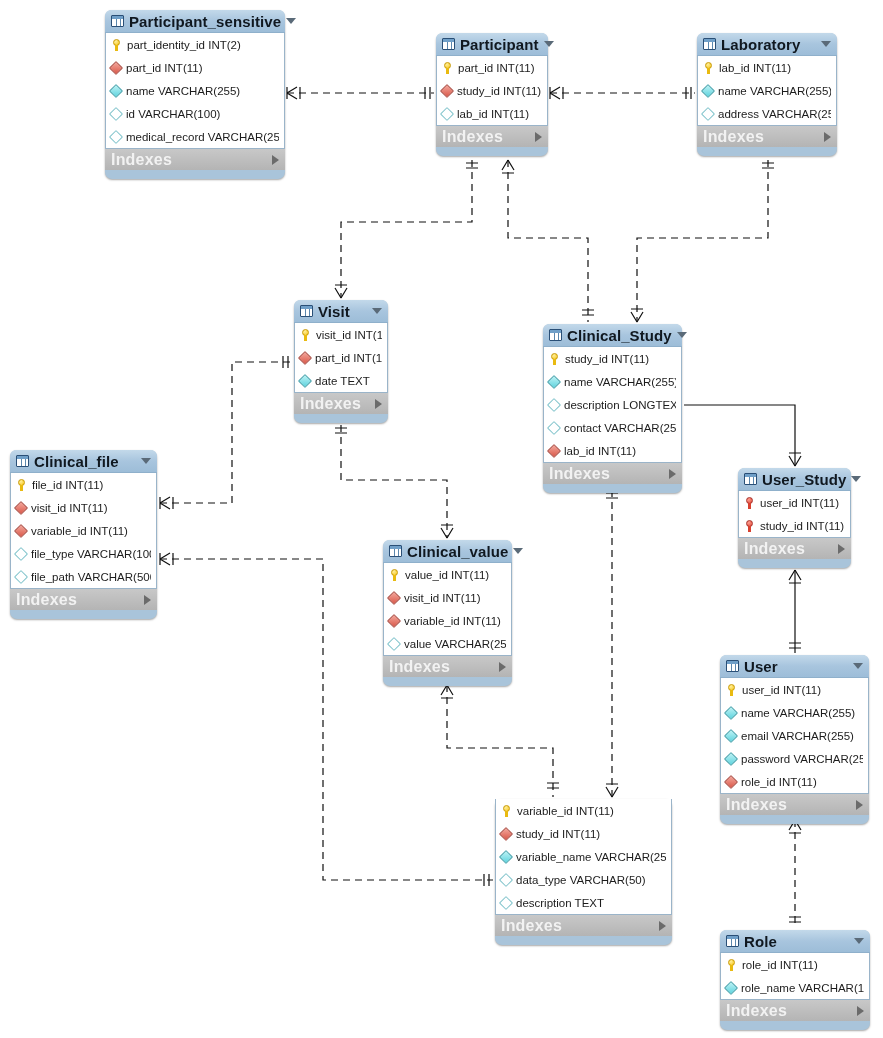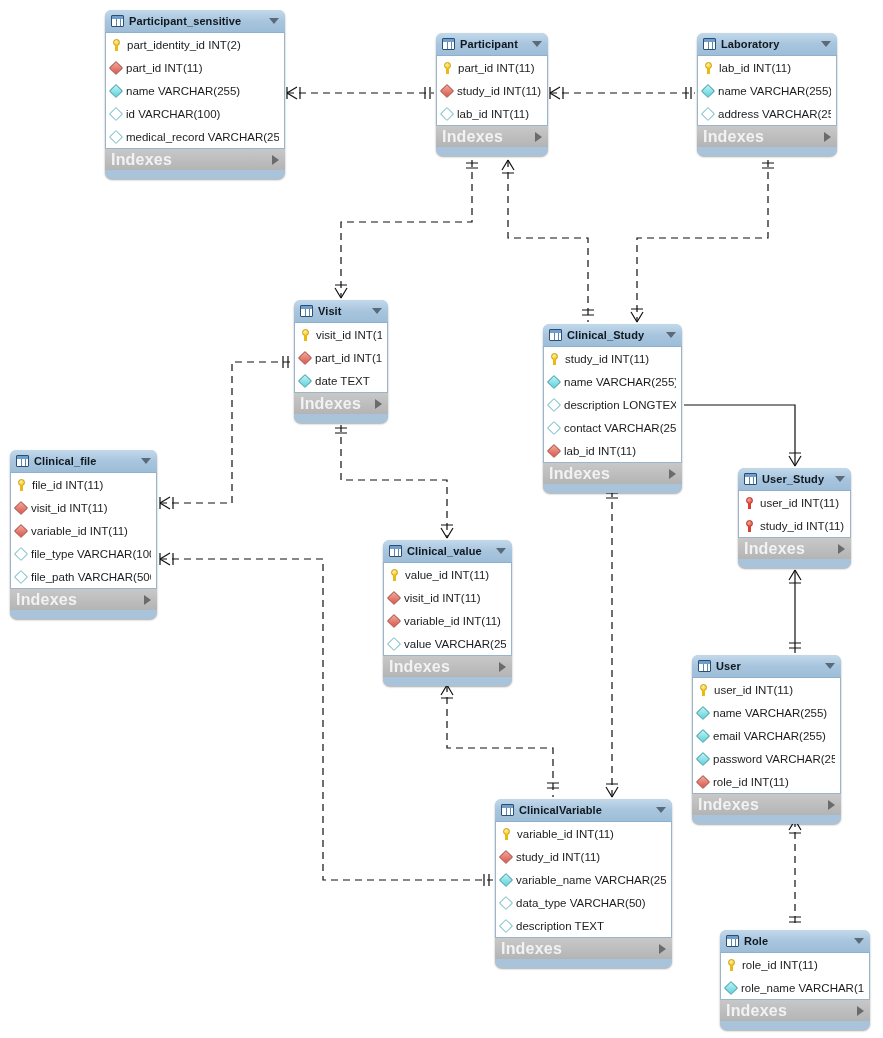--- a/index.html
+++ b/index.html
@@ -12,21 +12,21 @@
   .tbl{position:absolute;box-sizing:border-box;
        border-radius:7px;
        background:#a9c4da;
        box-shadow:0 1px 2px rgba(0,0,0,.35);
        padding-bottom:9px;}
 
   .tbl-head{height:23px;border-radius:6px 6px 0 0;
       background:linear-gradient(to bottom,#c3d9ea 0%,#a8c5de 50%,#9dbdd8 100%);
       border-bottom:1px solid #8fb0cb;
       display:flex;align-items:center;gap:5px;padding:0 6px;box-sizing:border-box;}
-  .tbl-title{font-size:11px;font-weight:bold;color:#101820;white-space:nowrap;
+  .tbl-title{font-size:15px;font-weight:bold;color:#101820;white-space:nowrap;
       flex:1;letter-spacing:.1px;}
   .tbl-body{background:#ffffff;border-left:1px solid #9ab4c9;border-right:1px solid #9ab4c9;}
   .row{height:23px;display:flex;align-items:center;gap:5px;padding:0 5px;box-sizing:border-box;
        font-size:11.5px;color:#1c1c1c;white-space:nowrap;}
   .idx{height:22px;display:flex;align-items:center;padding:0 6px;box-sizing:border-box;
        background:linear-gradient(to bottom,#c8c8c8 0%,#bdbdbd 55%,#b4b4b4 100%);
        border-top:1px solid #9ab4c9;}
   .idx-label{font-size:16px;color:#f2f2f2;font-weight:bold;flex:1;letter-spacing:.2px;}
 
   
@@ -366,21 +366,21 @@
         <div class="row">
           <span class="dia dia-hollow"></span>
           <span class="fld">value VARCHAR(255)</span>
         </div>
       </div>
       <div class="idx">
         <span class="idx-label">Indexes</span>
         <span class="tri"></span>
       </div>
     </div>
-    <div class="tbl" style="left: 692px; top: 655px; width: 149px;">
+    <div class="tbl" style="left: 720px; top: 655px; width: 149px;">
       <div class="tbl-head">
         <span class="ico-tbl"></span>
         <span class="tbl-title">User</span>
         <span class="caret"></span>
       </div>
       <div class="tbl-body">
         <div class="row">
           <span class="key key-y"></span>
           <span class="fld">user_id INT(11)</span>
         </div>
@@ -400,25 +400,20 @@
           <span class="dia dia-red"></span>
           <span class="fld">role_id INT(11)</span>
         </div>
       </div>
       <div class="idx">
         <span class="idx-label">Indexes</span>
         <span class="tri"></span>
       </div>
     </div>
     <div class="tbl" style="left: 495px; top: 799px; width: 177px;">
-      <div class="tbl-head">
-        <span class="ico-tbl"></span>
-        <span class="tbl-title">ClinicalVariable</span>
-        <span class="caret"></span>
-      </div>
       <div class="tbl-body">
         <div class="row">
           <span class="key key-y"></span>
           <span class="fld">variable_id INT(11)</span>
         </div>
         <div class="row">
           <span class="dia dia-red"></span>
           <span class="fld">study_id INT(11)</span>
         </div>
         <div class="row">

